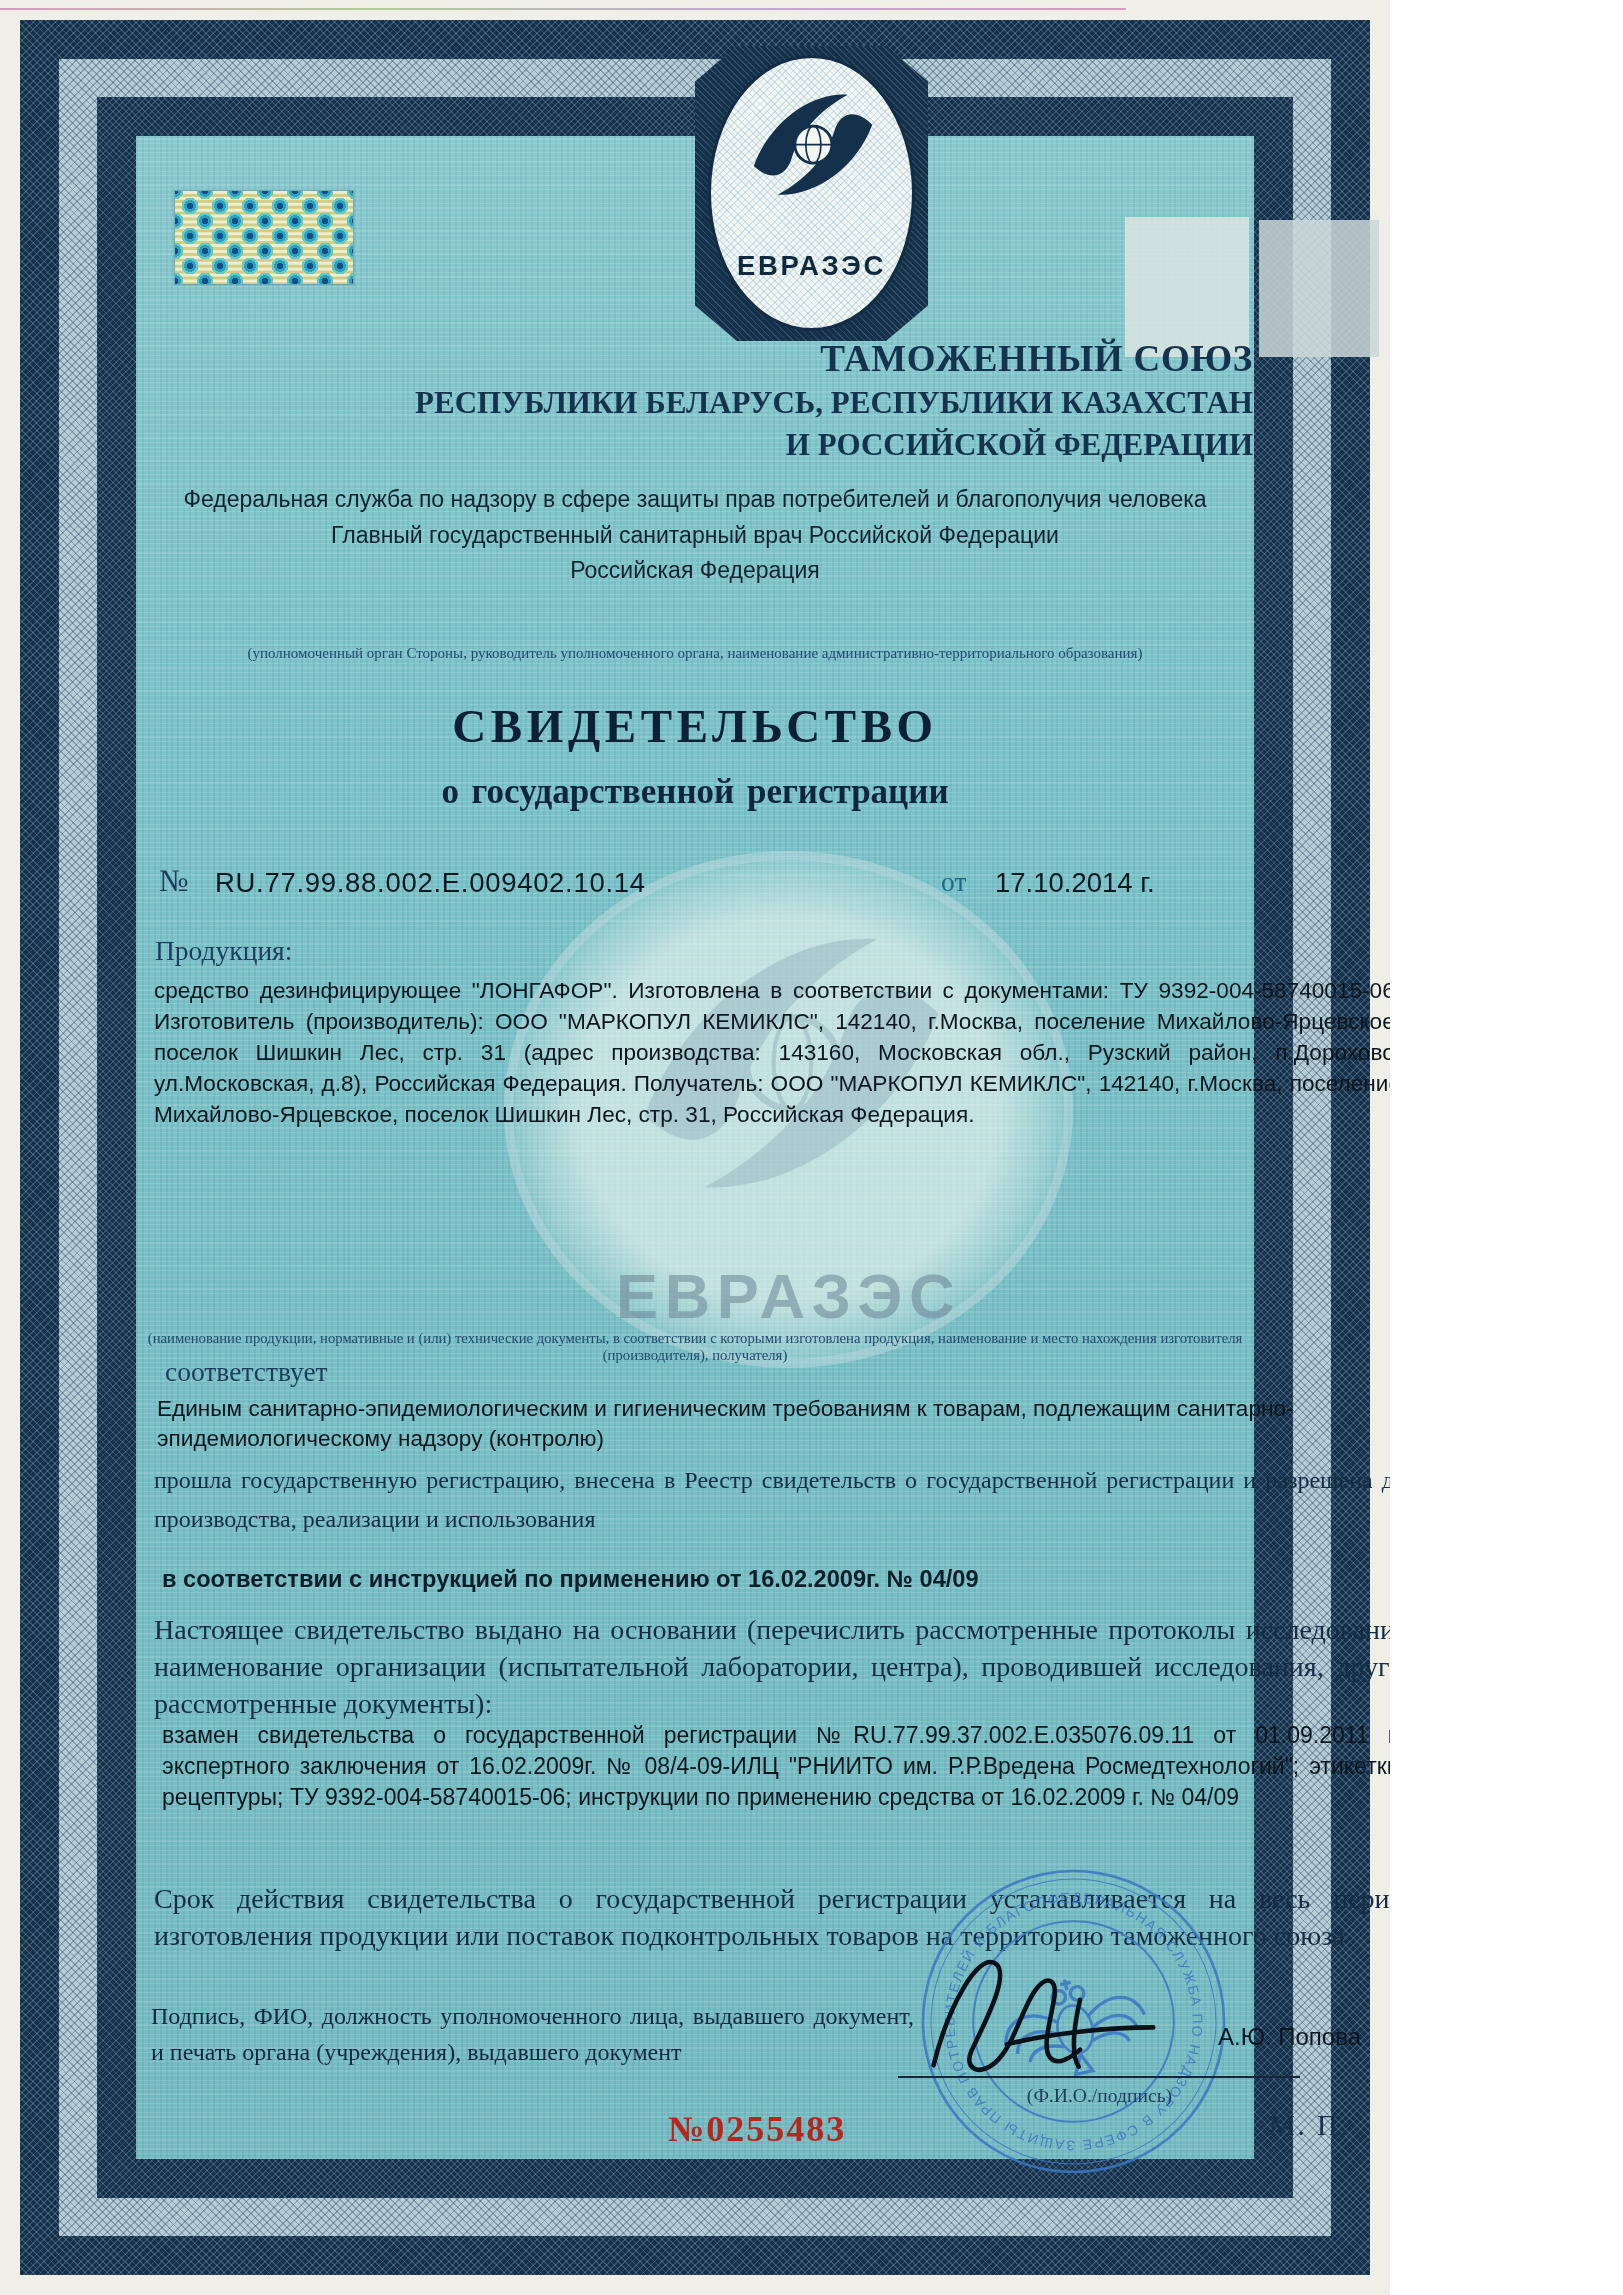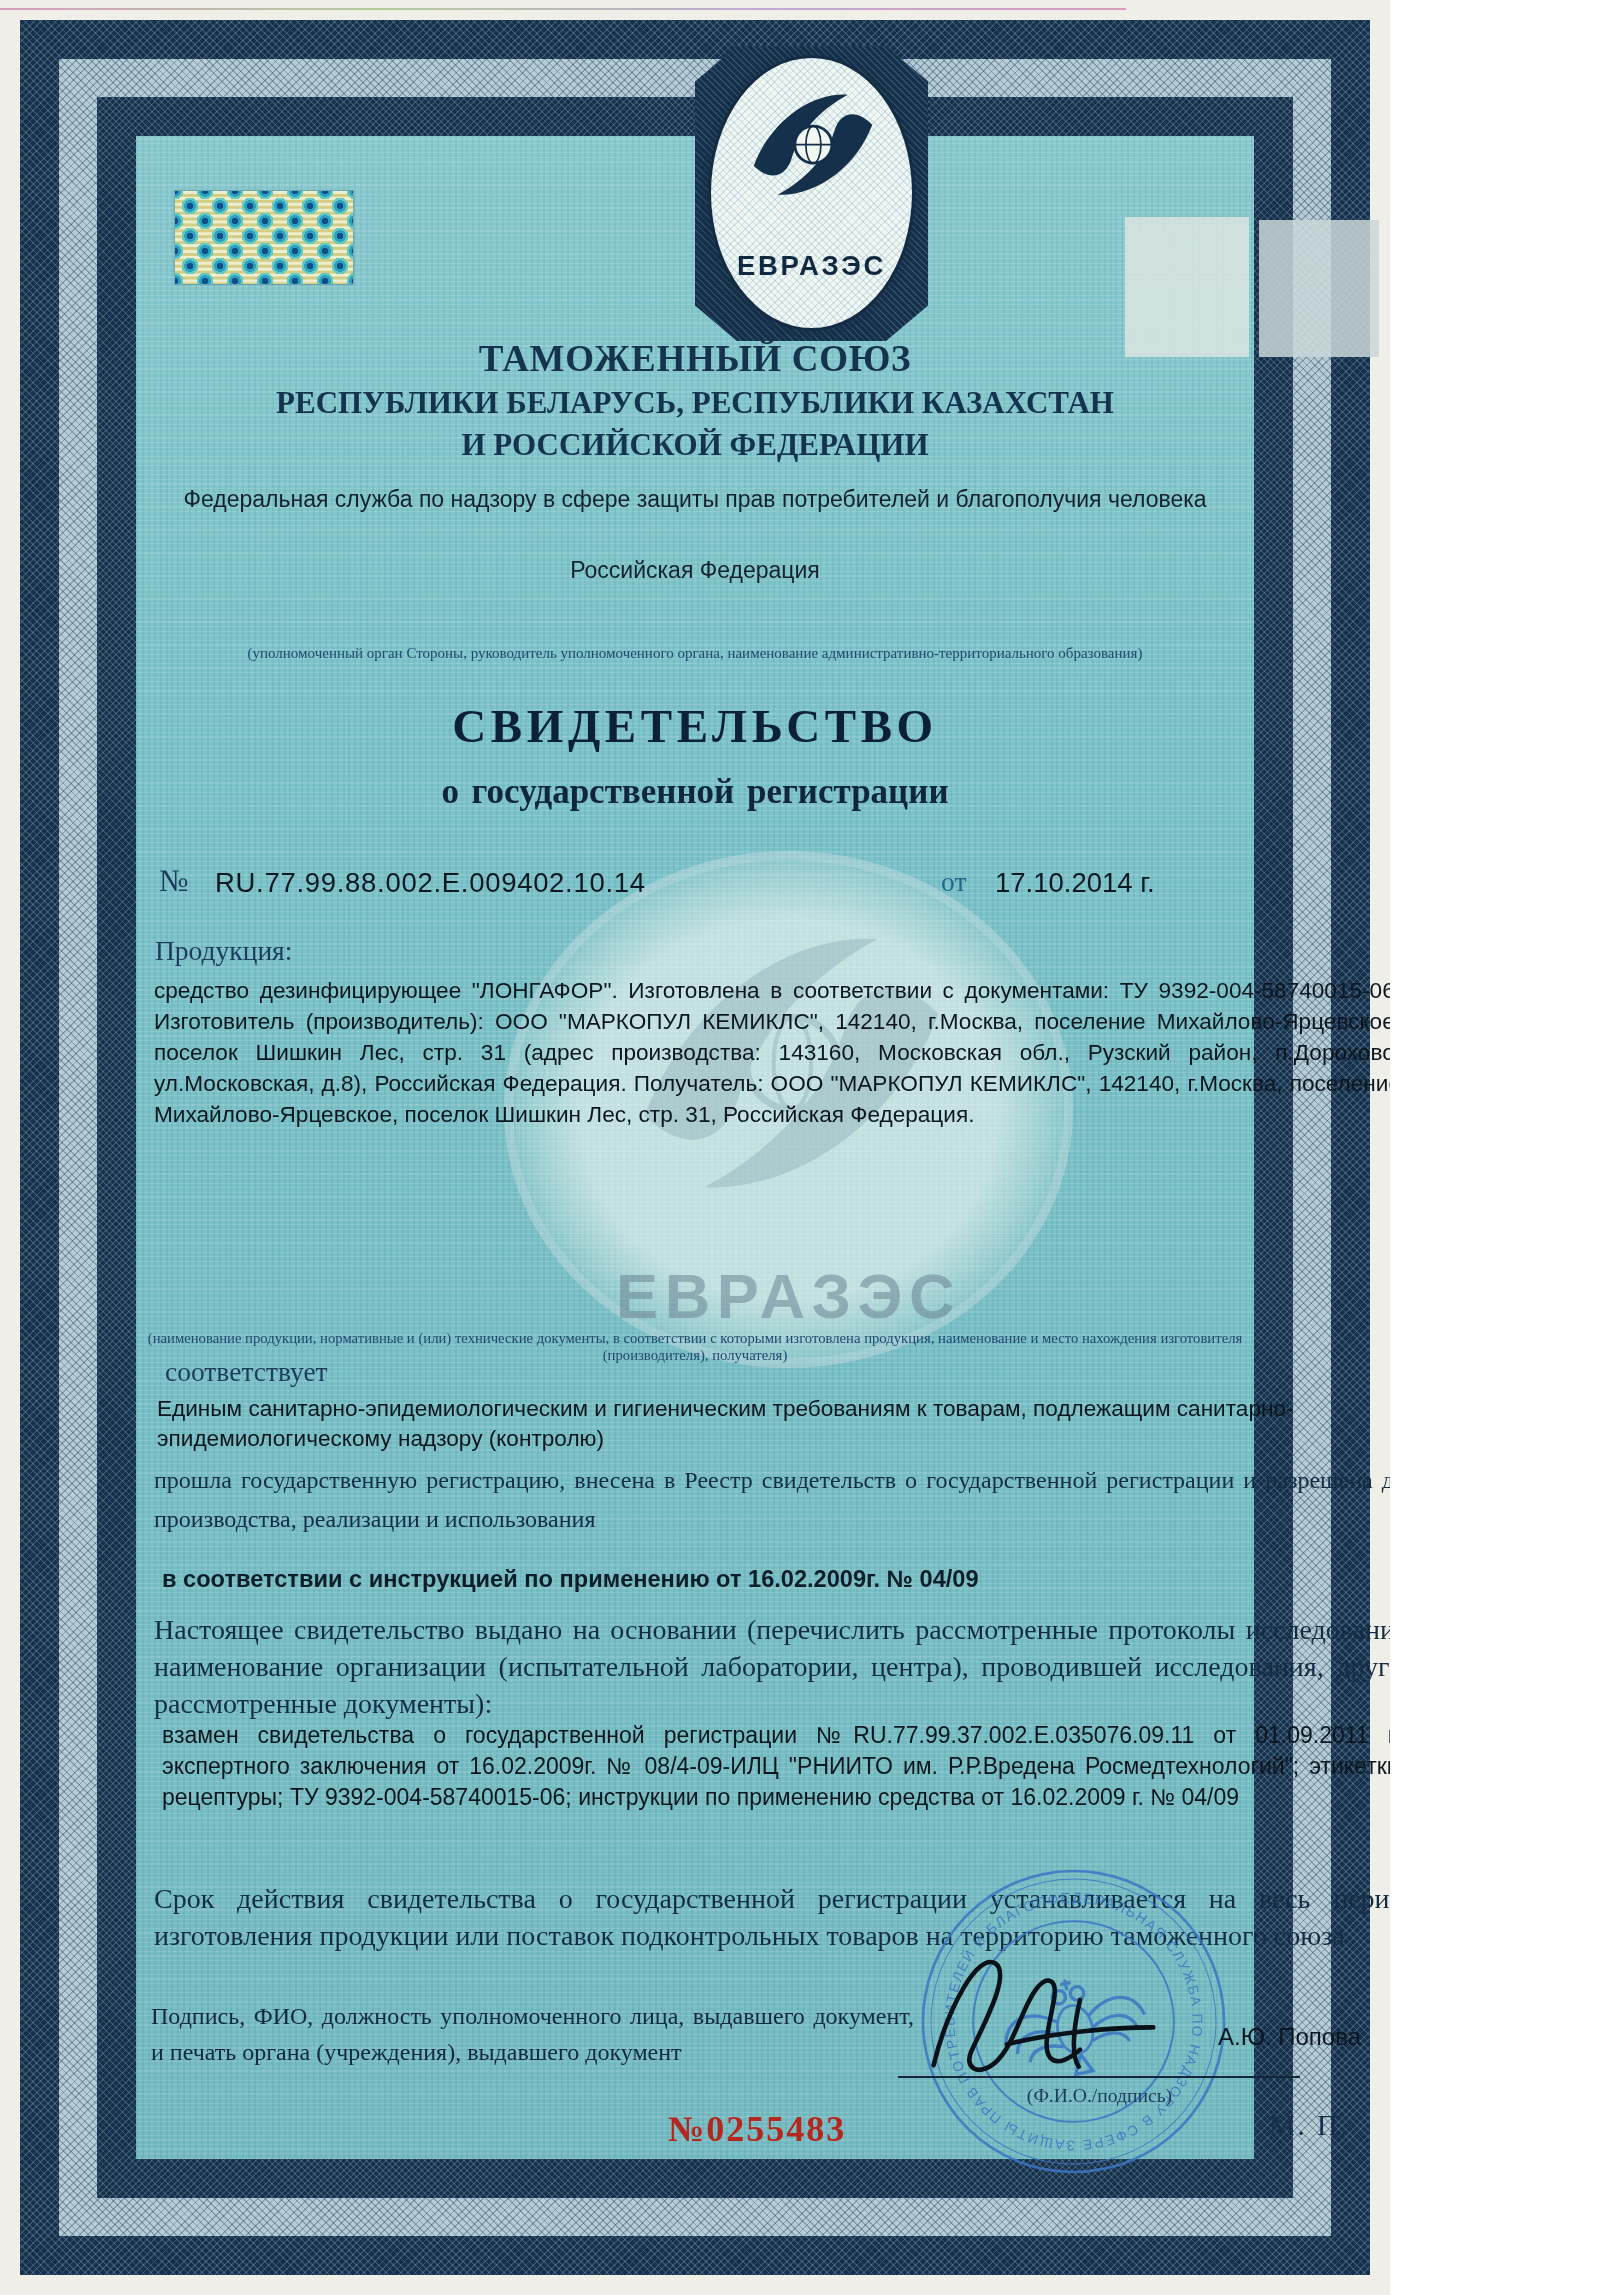--- a/index.html
+++ b/index.html
@@ -54,21 +54,21 @@
   .watermark{left:504px;top:851px;width:569px;height:517px;border-radius:50%;
     background:radial-gradient(ellipse at center,rgba(240,246,240,.62) 52%,rgba(240,246,240,.25) 66%,rgba(240,246,240,0) 73%);
     box-shadow:inset 0 0 0 9.2px rgba(200,220,225,.35);}
   .watermark svg{position:absolute;left:50%;top:59px;transform:translateX(-50%);opacity:.35;}
   .wm-text{position:absolute;left:0;right:0;bottom:36px;text-align:center;
     font-family:"Liberation Sans",sans-serif;font-weight:bold;font-size:63px;letter-spacing:6.5px;
     color:rgba(106,132,148,.55);}
 
   
   .ctr{left:137px;right:137px;text-align:center;}
-  .serifh{font-weight:bold;color:#16334e;}
+  .serifh{font-weight:bold;color:#16334e;text-align:right;}
   .sansl{font-family:"Liberation Sans",sans-serif;color:#13222f;}
   .note{color:#24486e;}
   .body-sans{font-family:"Liberation Sans",sans-serif;color:#0b161e;text-align:justify;}
   .body-serif{color:#142c44;text-align:justify;}
 
   .h1{top:337px;font-size:37px;letter-spacing:0.7px;}
   .h2{top:385px;font-size:31px;}
   .h3{top:427px;font-size:31px;}
   .a1{top:486px;font-size:23px;}
   .a2{top:522px;font-size:23px;}
@@ -136,20 +136,21 @@
       <circle cx="102" cy="87" r="27" fill="none" stroke="#7fa3ae" stroke-width="4"></circle>
       <ellipse cx="102" cy="87" rx="11" ry="27" fill="none" stroke="#7fa3ae" stroke-width="2.5"></ellipse>
     </svg>
     <div class="wm-text">ЕВРАЗЭС</div>
   </div>
 
   <div class="abs ctr serifh h1">ТАМОЖЕННЫЙ СОЮЗ</div>
   <div class="abs ctr serifh h2">РЕСПУБЛИКИ БЕЛАРУСЬ, РЕСПУБЛИКИ КАЗАХСТАН</div>
   <div class="abs ctr serifh h3">И РОССИЙСКОЙ ФЕДЕРАЦИИ</div>
   <div class="abs ctr sansl a1">Федеральная служба по надзору в сфере защиты прав потребителей и благополучия человека</div>
+  <div class="abs ctr sansl a2">Главный государственный санитарный врач Российской Федерации</div>
   <div class="abs ctr sansl a3">Российская Федерация</div>
   <div class="abs ctr note note1">(уполномоченный орган Стороны, руководитель уполномоченного органа, наименование административно-территориального образования)</div>
 
   <div class="abs ctr title">СВИДЕТЕЛЬСТВО</div>
   <div class="abs ctr subtitle">о государственной регистрации</div>
 
   <div class="abs no-sym">№</div>
   <div class="abs no-val">RU.77.99.88.002.Е.009402.10.14</div>
   <div class="abs ot">от</div>
   <div class="abs date">17.10.2014 г.</div>

